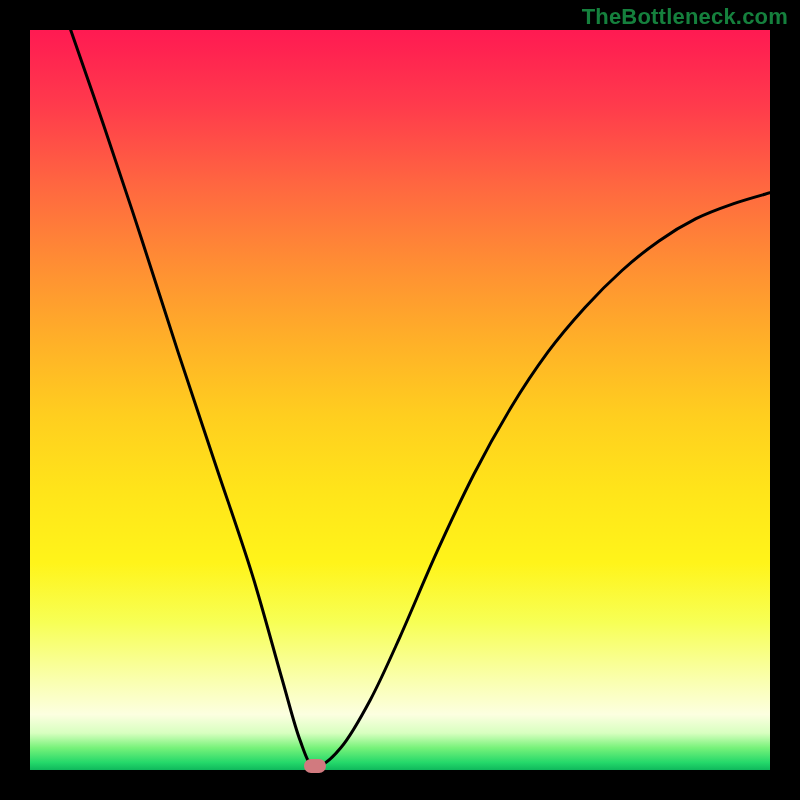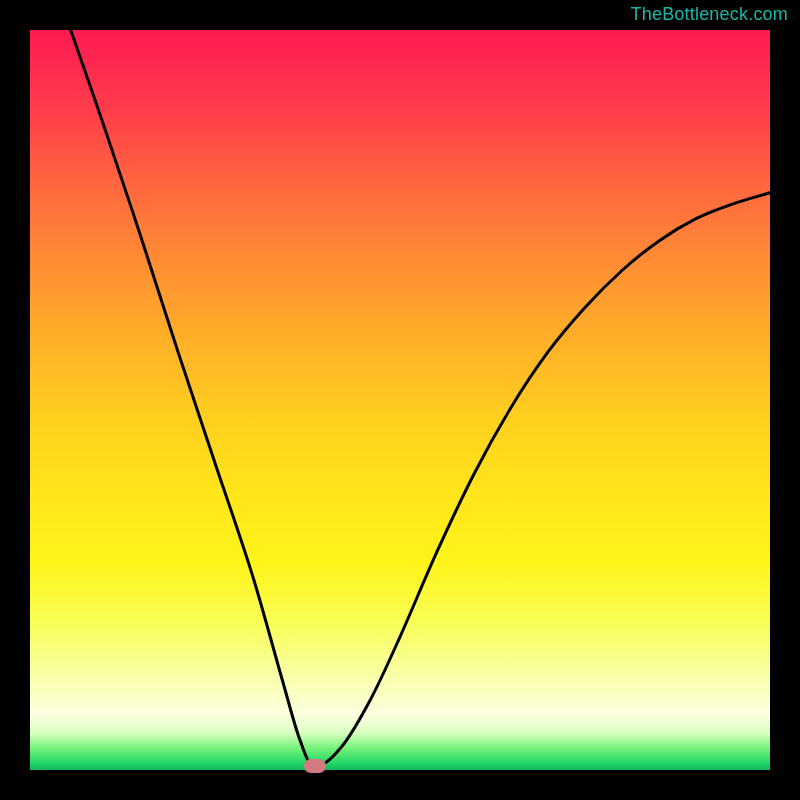--- a/index.html
+++ b/index.html
@@ -14,23 +14,23 @@
   .frame {
     position: relative;
     width: 800px;
     height: 800px;
     background: #000;
   }
   .watermark {
     position: absolute;
     top: 4px;
     right: 12px;
-    color: #14b8a6;
-    font-size: 18px;
-    font-weight: 400;
+    color: #15803d;
+    font-size: 22px;
+    font-weight: 700;
     letter-spacing: 0.2px;
     z-index: 10;
   }
   .plot {
     position: absolute;
     left: 30px;
     top: 30px;
     width: 740px;
     height: 740px;
     background: linear-gradient(to bottom,

